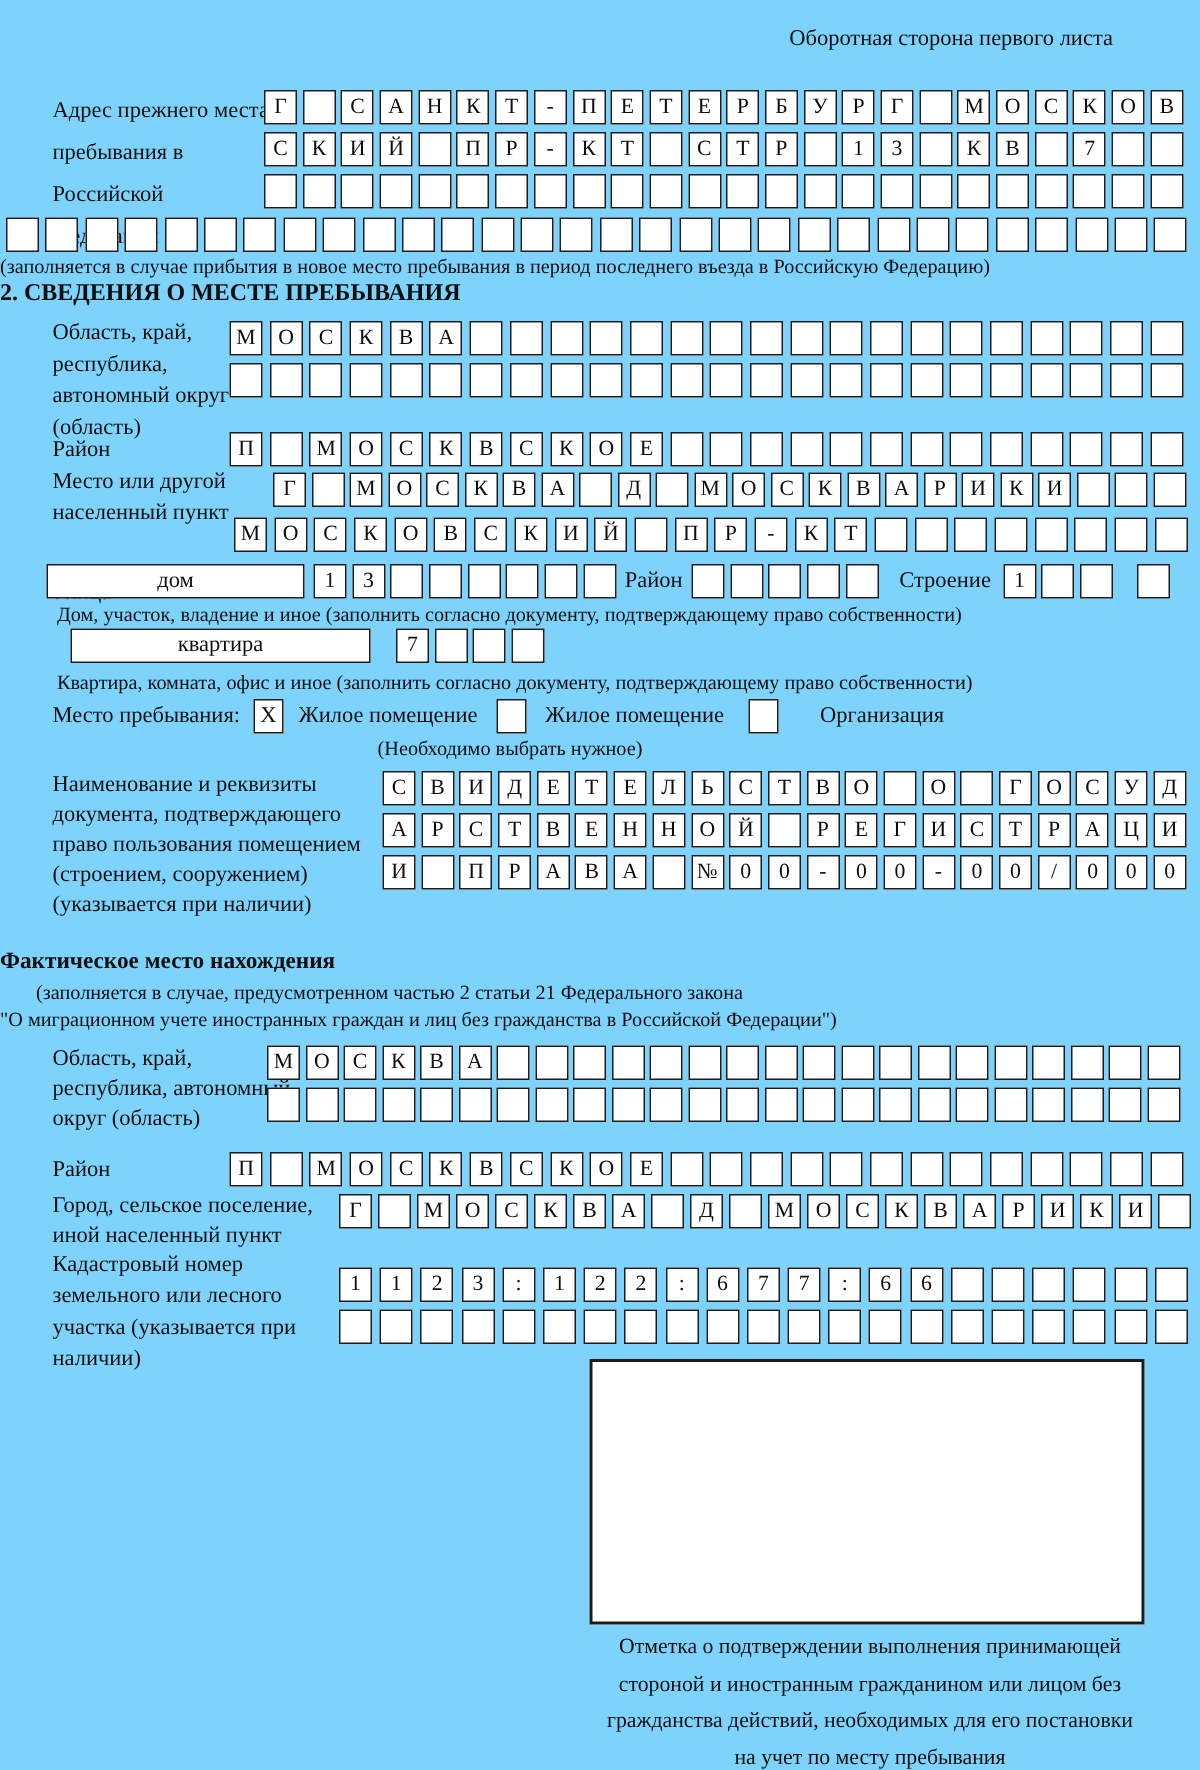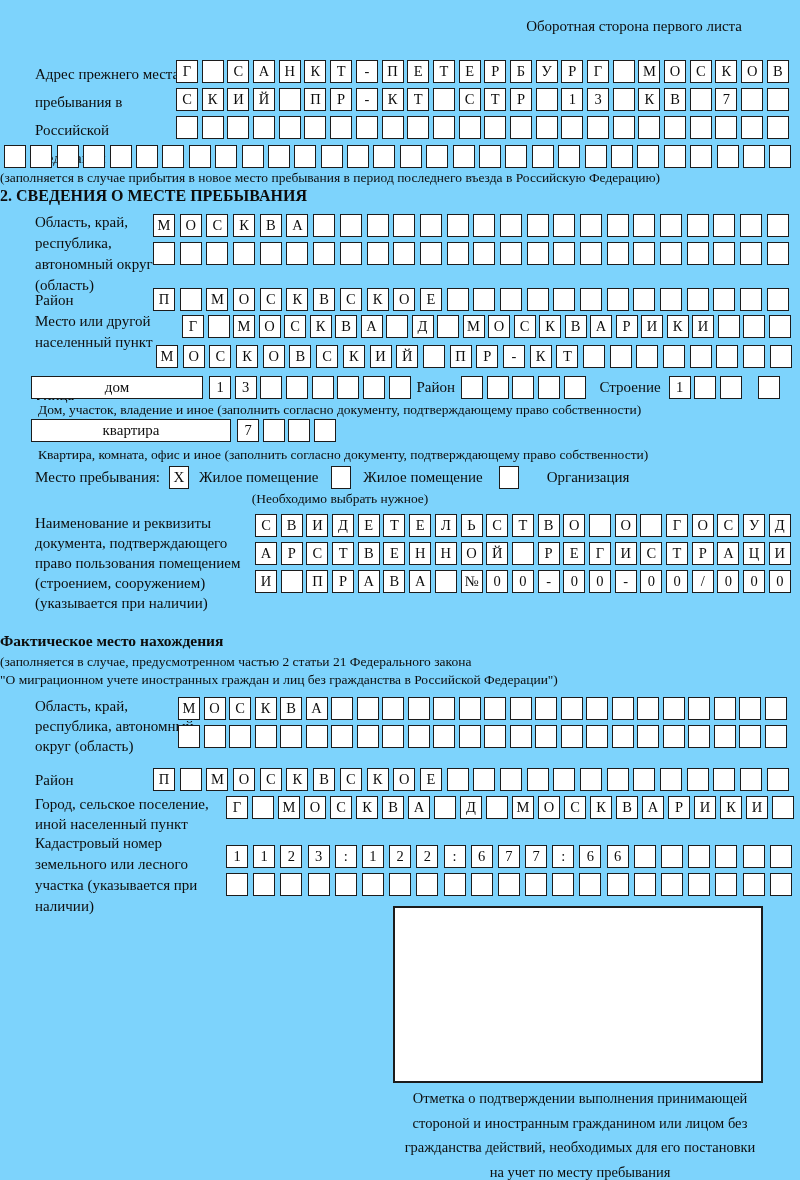--- a/index.html
+++ b/index.html
@@ -324,21 +324,21 @@
         <span class="cell">1</span>
         <span class="cell"></span>
         <span class="cell"></span>
       </div>
     <div class="cells mr37" style="margin-left:12px;">
         <span class="cell"></span>
       </div>
   </div>
   <div class="abs caption" style="left:38px; top:402px;">Дом, участок, владение и иное (заполнить согласно документу, подтверждающему право собственности)</div>
 
-  <div class="abs row-flex" style="left:31px; top:419px;">
+  <div class="abs row-flex" style="left:47px; top:419px;gap:11px;">
     <div class="fieldbox" style="width:200px;">квартира</div>
     <div class="cells mr37" style="margin-left:6px;">
         <span class="cell">7</span>
         <span class="cell"></span>
         <span class="cell"></span>
         <span class="cell"></span>
       </div>
   </div>
   <div class="abs caption" style="left:38px; top:447px;">Квартира, комната, офис и иное (заполнить согласно документу, подтверждающему право собственности)</div>
 
@@ -418,21 +418,21 @@
       <span class="cell">-</span>
       <span class="cell">0</span>
       <span class="cell">0</span>
       <span class="cell">/</span>
       <span class="cell">0</span>
       <span class="cell">0</span>
       <span class="cell">0</span>
     </div>
 
   <div class="abs bold center" style="top:632px; font-size:15.5px;">Фактическое место нахождения</div>
-  <div class="abs caption center" style="top:654px;">(заполняется в случае, предусмотренном частью 2 статьи 21 Федерального закона</div>
+  <div class="abs caption center" style="top:654px;padding-left:24px;">(заполняется в случае, предусмотренном частью 2 статьи 21 Федерального закона</div>
   <div class="abs caption center" style="top:672px;">"О миграционном учете иностранных граждан и лиц без гражданства в Российской Федерации")</div>
 
   <div class="abs label" style="left:35px; top:696px; width:160px; line-height:20px;">Область, край, республика, автономный округ (область)</div>
   <div class="abs cells mr35" style="left:178px; top:697px;">
       <span class="cell">М</span>
       <span class="cell">О</span>
       <span class="cell">С</span>
       <span class="cell">К</span>
       <span class="cell">В</span>
       <span class="cell">А</span>

